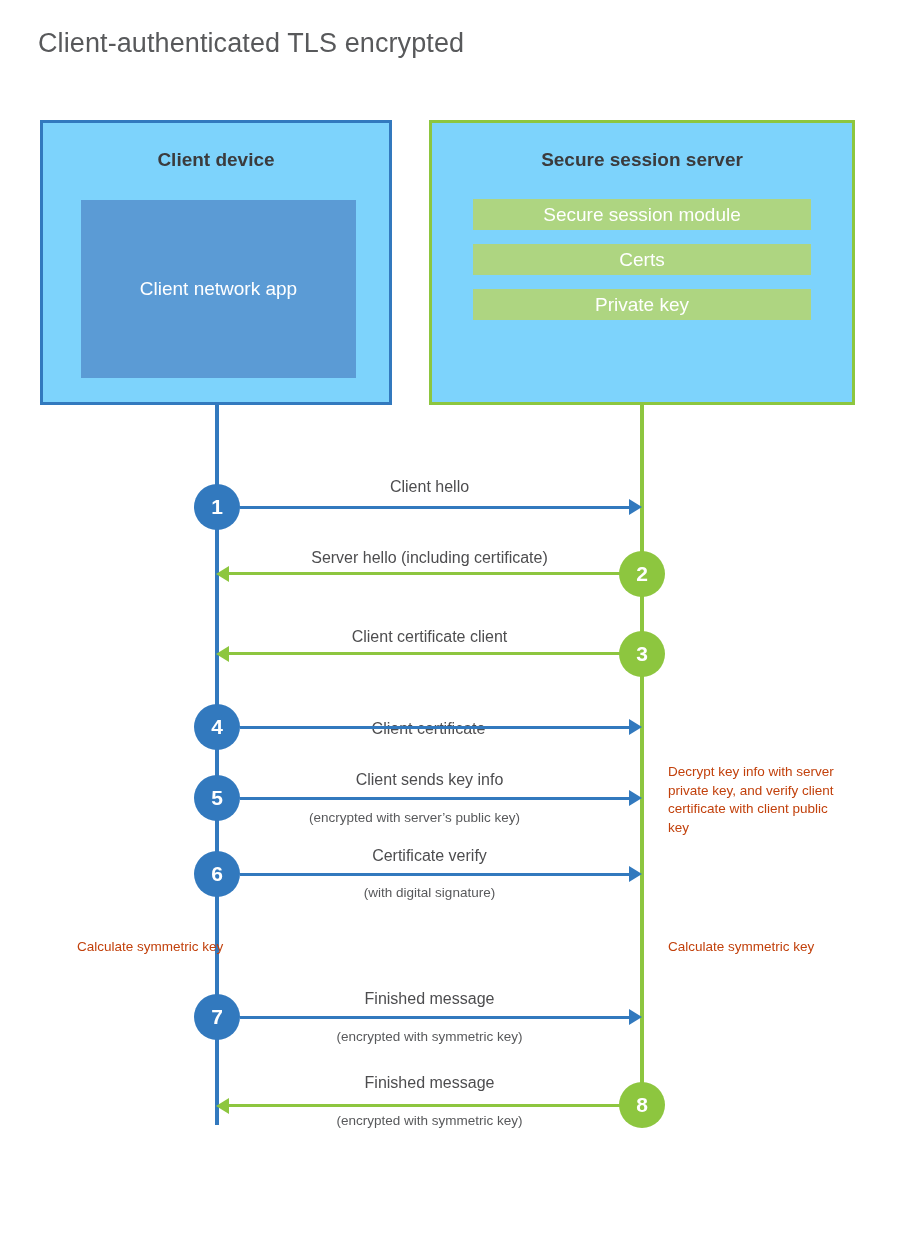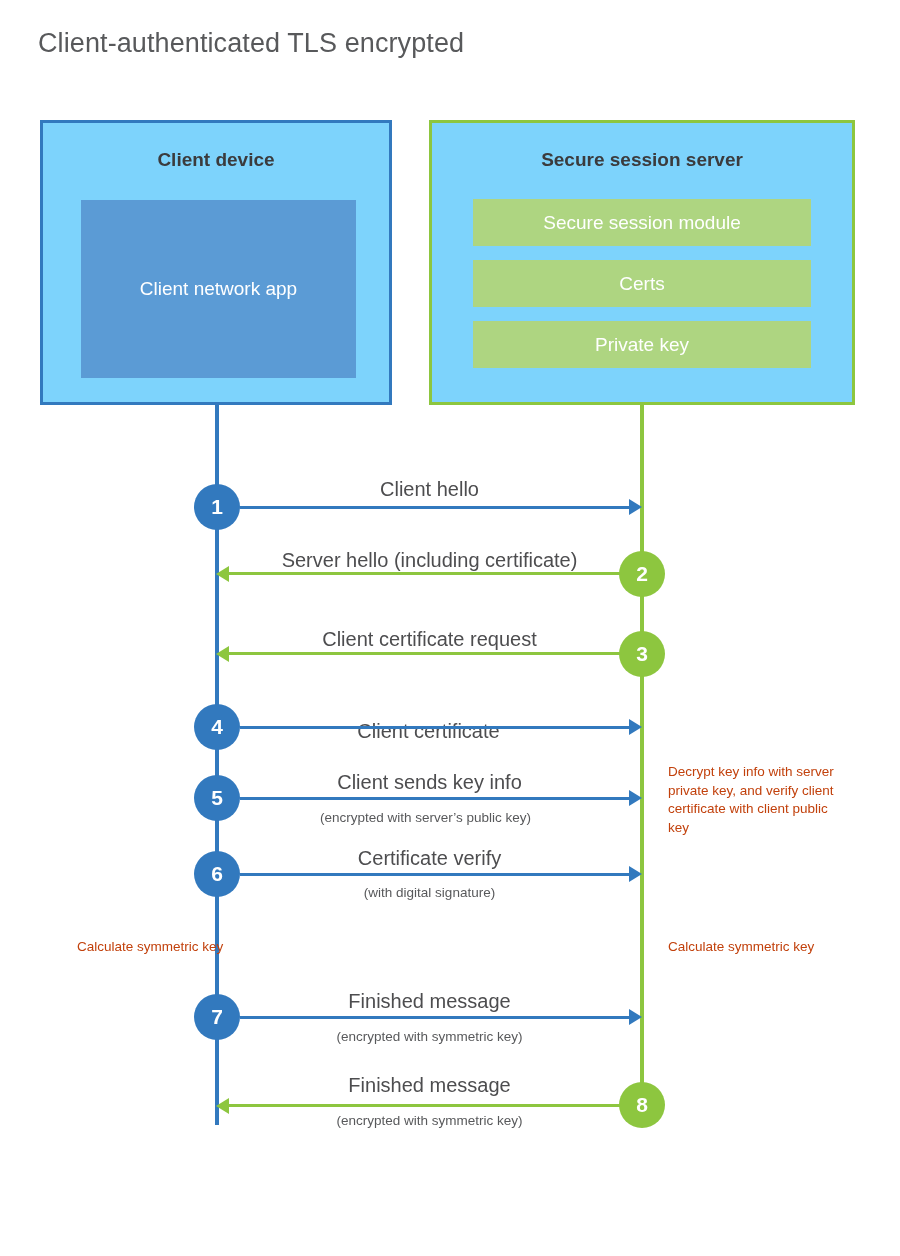--- a/index.html
+++ b/index.html
@@ -84,21 +84,21 @@
   .server-stack {
     position: absolute;
     left: 41px;
     top: 76px;
     width: 338px;
   }
   .server-block {
     background: #aed581;
     color: #ffffff;
     font-size: 19px;
-    height: 47px;
+    height: 31px;
     display: flex;
     align-items: center;
     justify-content: center;
     text-align: left;
     margin-bottom: 14px;
   }
   .server-block:last-child { margin-bottom: 0; }
 
   
   .lifeline {
@@ -150,21 +150,21 @@
     border-bottom: 8px solid transparent;
   }
   .arrow-head.right.blue  { border-left: 13px solid #3279be; }
   .arrow-head.left.green  { border-right: 13px solid #8dc63f; }
 
   
   .msg-label {
     position: absolute;
     text-align: center;
     color: #4d4d4f;
-    font-size: 20px;
+    font-size: 16px;
     white-space: nowrap;
   }
   .msg-sublabel {
     position: absolute;
     text-align: center;
     color: #58595b;
     font-size: 13.5px;
     white-space: nowrap;
   }
 
@@ -205,34 +205,34 @@
   <div class="msg-label" style="left:217px; top:478px; width:425px;">Client hello</div>
   <div class="msg-line blue" style="left:240px; top:506px; width:390px;"></div>
   <div class="arrow-head right blue" style="left:629px; top:499px;"></div>
   <div class="step-circle blue" style="left:194px; top:484px;">1</div>
 
   <div class="msg-label" style="left:217px; top:549px; width:425px;">Server hello (including certificate)</div>
   <div class="msg-line green" style="left:228px; top:572px; width:392px;"></div>
   <div class="arrow-head left green" style="left:216px; top:566px;"></div>
   <div class="step-circle green" style="left:619px; top:551px;">2</div>
 
-  <div class="msg-label" style="left:217px; top:628px; width:425px;">Client certificate request</div>
+  <div class="msg-label" style="left:217px; top:628px; width:425px;">Client certificate client</div>
   <div class="msg-line green" style="left:228px; top:652px; width:392px;"></div>
   <div class="arrow-head left green" style="left:216px; top:646px;"></div>
   <div class="step-circle green" style="left:619px; top:631px;">3</div>
 
   <div class="msg-label" style="left:216px; top:698px; width:425px;margin-top:22px;">Client certificate</div>
   <div class="msg-line blue" style="left:240px; top:726px; width:390px;"></div>
   <div class="arrow-head right blue" style="left:629px; top:719px;"></div>
   <div class="step-circle blue" style="left:194px; top:704px;">4</div>
 
   <div class="msg-label" style="left:217px; top:771px; width:425px;">Client sends key info</div>
   <div class="msg-line blue" style="left:240px; top:797px; width:390px;"></div>
   <div class="arrow-head right blue" style="left:629px; top:790px;"></div>
-  <div class="msg-sublabel" style="left:213px; top:810px; width:425px;">(encrypted with server’s public key)</div>
+  <div class="msg-sublabel" style="left:202px; top:810px; width:425px;">(encrypted with server’s public key)</div>
   <div class="step-circle blue" style="left:194px; top:775px;">5</div>
 
   <div class="msg-label" style="left:217px; top:847px; width:425px;">Certificate verify</div>
   <div class="msg-line blue" style="left:240px; top:873px; width:390px;"></div>
   <div class="arrow-head right blue" style="left:629px; top:866px;"></div>
   <div class="msg-sublabel" style="left:217px; top:885px; width:425px;">(with digital signature)</div>
   <div class="step-circle blue" style="left:194px; top:851px;">6</div>
 
   <div class="annotation left" style="left:668px; top:763px; width:170px;">Decrypt key info with server private key, and verify client certificate with client public key</div>
 

